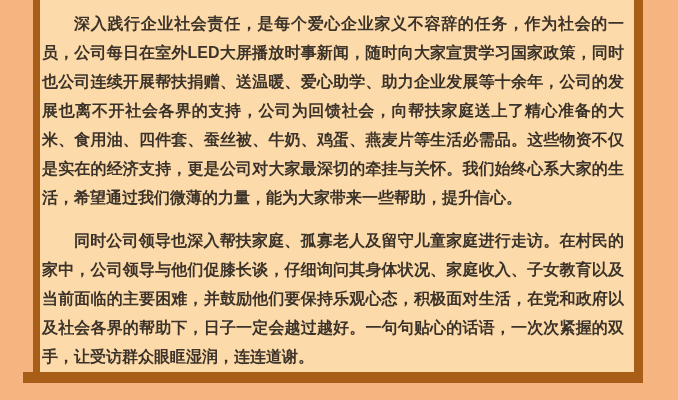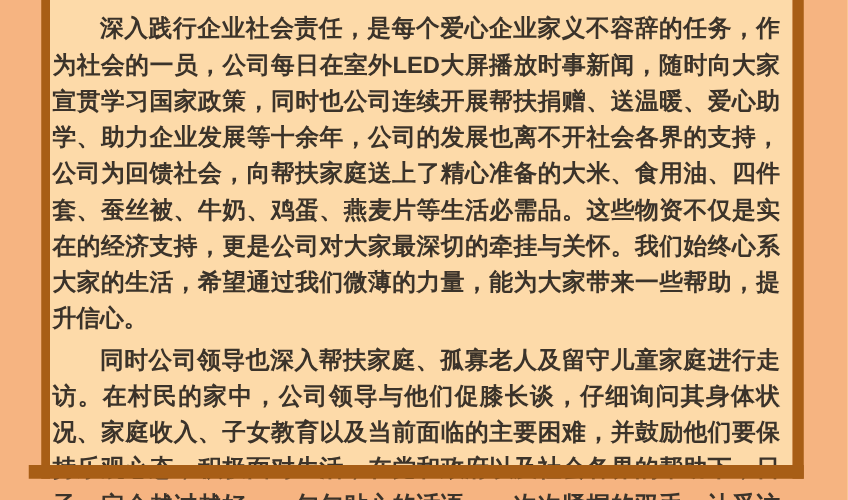--- a/index.html
+++ b/index.html
@@ -46,30 +46,30 @@
     left: 40px;
     top: 0;
     width: 594px;
     height: 372px;
     background: #FDDAA9;
     box-sizing: border-box;
     padding: 9px 10px 0 2px;
   }
   .content p {
     margin: 0;
-    font-size: 19px;
+    font-size: 16px;
     line-height: 29px;
     font-weight: bold;
     color: #3B332A;
     text-align: justify;
     text-indent: 2em;
     letter-spacing: 0;
   }
   .content p + p {
-    margin-top: 4px;
+    margin-top: 14px;
   }
 </style>
 </head>
 <body>
 
 <div class="stage">
 
   <div class="content">
     <p>深入践行企业社会责任，是每个爱心企业家义不容辞的任务，作为社会的一员，公司每日在室外LED大屏播放时事新闻，随时向大家宣贯学习国家政策，同时也公司连续开展帮扶捐赠、送温暖、爱心助学、助力企业发展等十余年，公司的发展也离不开社会各界的支持，公司为回馈社会，向帮扶家庭送上了精心准备的大米、食用油、四件套、蚕丝被、牛奶、鸡蛋、燕麦片等生活必需品。这些物资不仅是实在的经济支持，更是公司对大家最深切的牵挂与关怀。我们始终心系大家的生活，希望通过我们微薄的力量，能为大家带来一些帮助，提升信心。</p>
     <p>同时公司领导也深入帮扶家庭、孤寡老人及留守儿童家庭进行走访。在村民的家中，公司领导与他们促膝长谈，仔细询问其身体状况、家庭收入、子女教育以及当前面临的主要困难，并鼓励他们要保持乐观心态，积极面对生活，在党和政府以及社会各界的帮助下，日子一定会越过越好。一句句贴心的话语，一次次紧握的双手，让受访群众眼眶湿润，连连道谢。</p>

